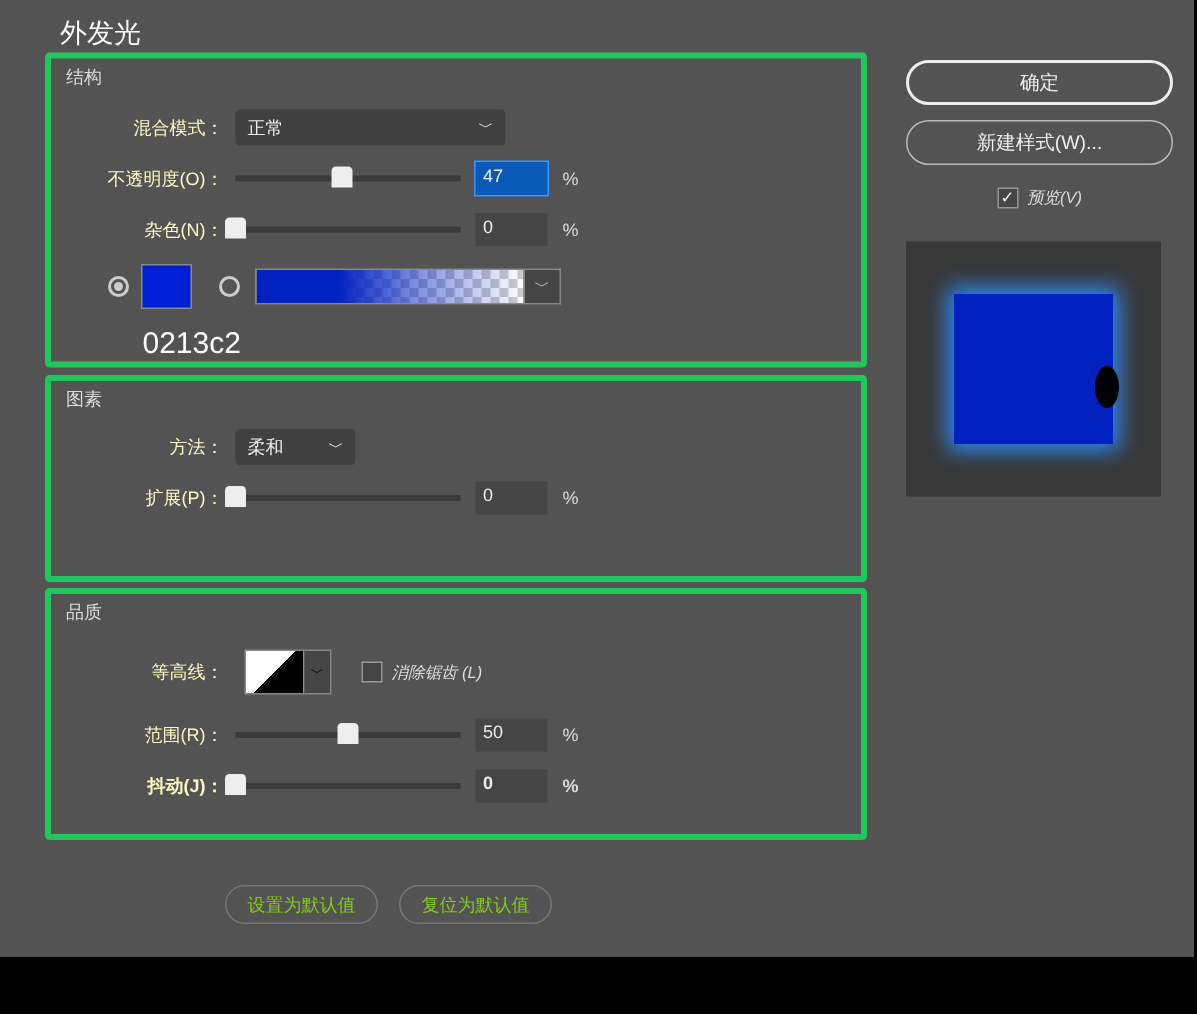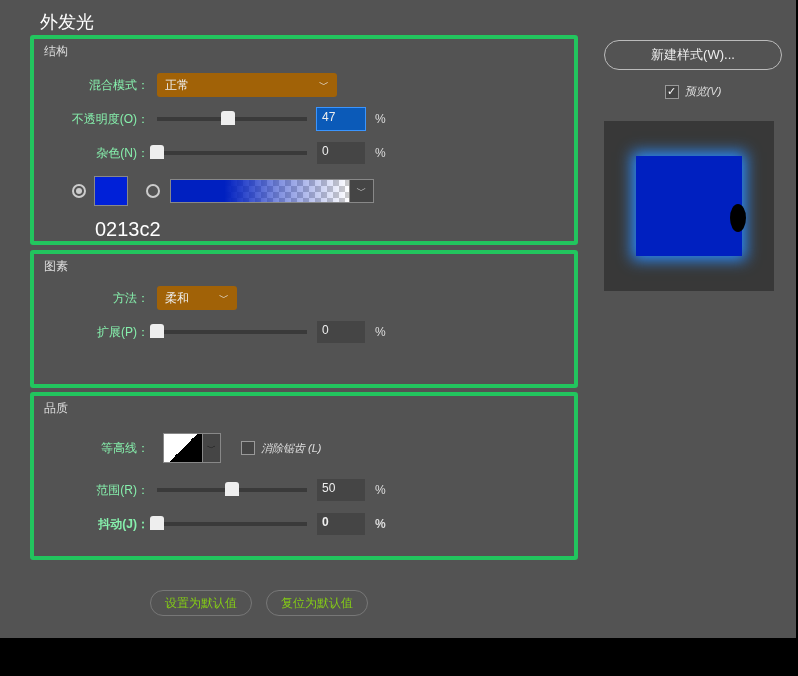--- a/index.html
+++ b/index.html
@@ -10,23 +10,23 @@
   .title { color: #ffffff; font-size: 18px; position: absolute; left: 40px; top: 10px; }
   
   .group { position: absolute; border: 4px solid #22c55e; border-radius: 3px; }
   .group-title { color: #ddd; font-size: 12px; margin-left: 10px; margin-top: 4px; }
   
   .g1 { left: 30px; top: 35px; width: 548px; height: 210px; }
   .g2 { left: 30px; top: 250px; width: 548px; height: 138px; }
   .g3 { left: 30px; top: 392px; width: 548px; height: 168px; }
   
   .row { display: flex; align-items: center; height: 30px; }
-  .label { color: #86efac; font-size: 12px; text-align: right; width: 115px; margin-right: 8px; }
+  .label { color: #fef9c3; font-size: 12px; text-align: right; width: 115px; margin-right: 8px; }
   
-  .select { background: #a16207; color: #eee; height: 24px; font-size: 12px; padding: 0 8px; display: flex; align-items: center; justify-content: space-between; border-radius: 3px; }
+  .select { background: #404040; color: #eee; height: 24px; font-size: 12px; padding: 0 8px; display: flex; align-items: center; justify-content: space-between; border-radius: 3px; }
   .select .chev { margin-left: 10px; font-size: 10px; }
   
   .slider-track { height: 4px; background: #3a3a3a; position: relative; flex: 0 0 150px; margin-right: 10px; }
   .slider-thumb { width: 14px; height: 14px; background: #eee; border-radius: 3px 3px 0 0; position: absolute; top: -6px; transform: translateX(-50%); }
   
   .numbox { width: 48px; height: 22px; background: #454545; color: #eee; font-size: 12px; padding: 2px 5px; border: none; }
   .numbox.sel { background: #0b5ab8; outline: 1px solid #3a95ff; }
   .unit { color: #ddd; font-size: 12px; margin-left: 10px; }
   
   .radio { width: 14px; height: 14px; border-radius: 50%; border: 2px solid #ccc; display: inline-block; position: relative; }
@@ -158,20 +158,21 @@
       <div class="unit">%</div>
     </div>
   </div>
 
   <div class="btn-row">
     <div class="btn-flat">设置为默认值</div>
     <div class="btn-flat">复位为默认值</div>
   </div>
 
   <div class="right-btns">
+    <div class="big-btn primary">确定</div>
     <div class="big-btn">新建样式(W)...</div>
     <div class="preview-check">
       <span class="checkbox on"></span>
       <span class="cblabel">预览(V)</span>
     </div>
     <div class="preview-box">
       <div class="preview-inner"></div>
     </div>
   </div>
 </div>

